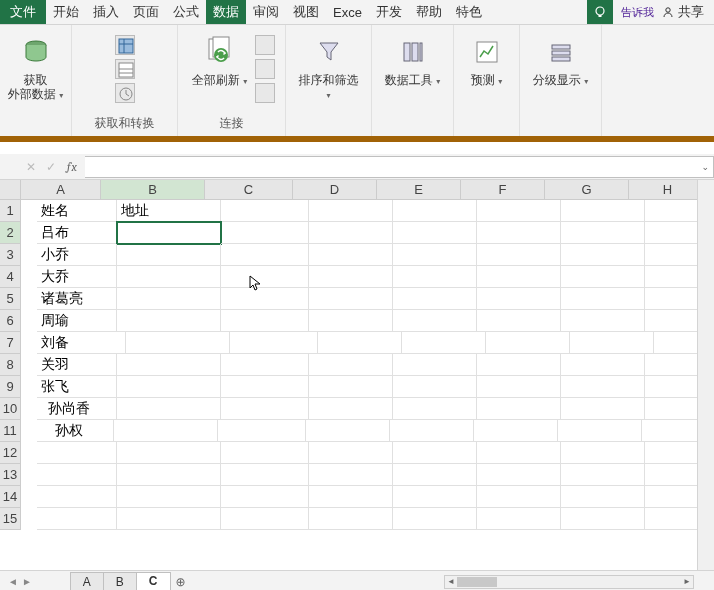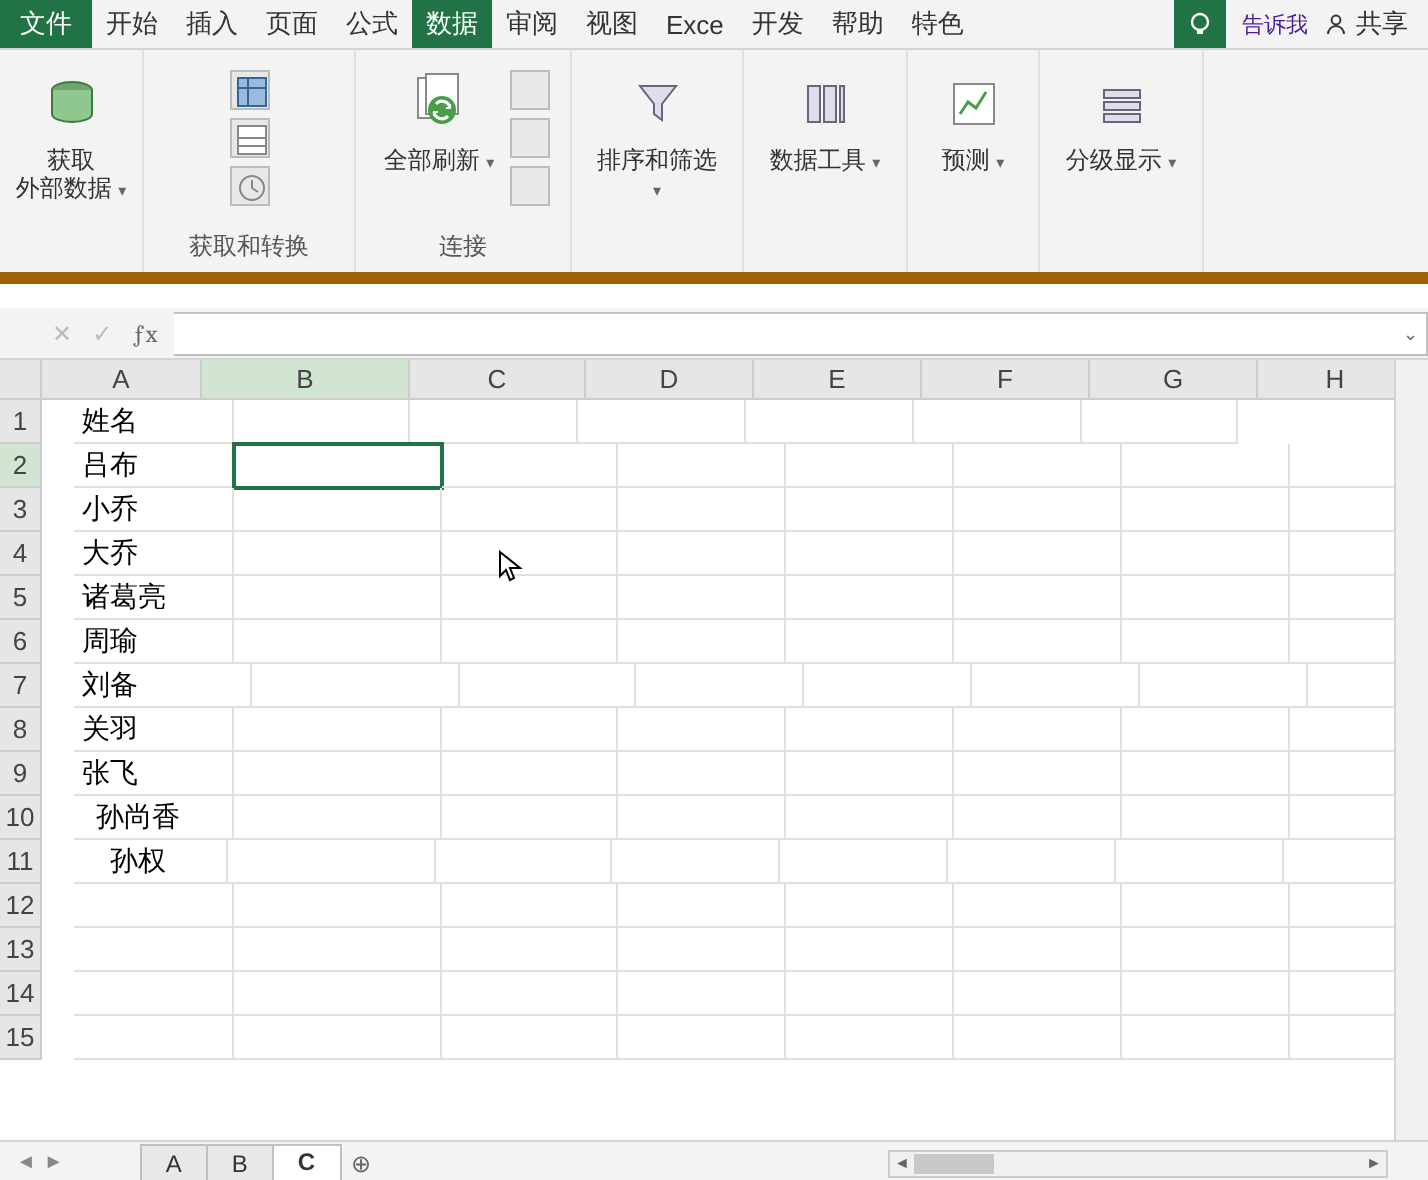--- a/index.html
+++ b/index.html
@@ -29,21 +29,21 @@
 .smallico { width:20px; height:20px; background:#e8e8e8; border:1px solid #bbb; }
 
 
 .fxbar { height:26px; background:#f3f3f3; border-bottom:1px solid #d4d4d4; display:flex; align-items:center; margin-top:12px; }
 .namebox { width:142px; height:22px; border:1px solid #c0c0c0; background:#fff; margin-left:2px; display:flex; align-items:center; padding:0 6px; font-size:13px; position:relative; }
 .namebox .arrow { position:absolute; right:4px; color:#666; font-size:9px; }
 .fx-divider { width:18px; }
 .fxbtns { display:flex; align-items:center; gap:10px; color:#999; padding:0 8px; }
 .fxinput { flex:1; height:22px; border:1px solid #c0c0c0; border-left:none; background:#fff; display:flex; align-items:center; padding:0 6px; font-size:13px; position:relative; }
 .fxinput .expand { position:absolute; right:4px; color:#666; font-size:9px; }
-.fxlabel { font-family:"Cambria",serif; color:#666; }
+.fxlabel { font-style:italic; font-family:"Cambria",serif; color:#666; }
 
 
 .grid-wrap { position:relative; height:390px; overflow:hidden; }
 .selectall { position:absolute; left:0; top:0; width:21px; height:20px; background:#e6e6e6; border-right:1px solid #ccc; border-bottom:1px solid #ccc; }
 .colheads { position:absolute; left:21px; top:0; display:flex; height:20px; }
 .colhead { background:#e6e6e6; border-right:1px solid #ccc; border-bottom:1px solid #ccc; display:flex; align-items:center; justify-content:center; font-size:13px; color:#444; }
 .colhead.sel { background:#d2e5d2; }
 .rowheads { position:absolute; left:0; top:20px; display:flex; flex-direction:column; width:21px; }
 .rowhead { height:22px; background:#e6e6e6; border-right:1px solid #ccc; border-bottom:1px solid #ccc; display:flex; align-items:center; justify-content:center; font-size:13px; color:#444; }
 .rowhead.sel { background:#d2e5d2; }
@@ -278,20 +278,21 @@
       <div class="rowhead">15</div>
     </div>
   <div class="cells" id="cells">
     <div class="cursor">
         <svg width="14" height="18" viewBox="0 0 14 18">
           <path d="M1 1l0 12 3-3 2 5 2-1-2-5 5 0z" fill="#fff" stroke="#000"></path>
         </svg>
       </div>
   <div class="row">
         <div class="cell" style="width: 80px; white-space: pre;">姓名</div>
+        <div class="cell" style="width: 104px; white-space: pre;">地址</div>
         <div class="cell" style="width: 88px;"></div>
         <div class="cell" style="width: 84px;"></div>
         <div class="cell" style="width: 84px;"></div>
         <div class="cell" style="width: 84px;"></div>
         <div class="cell" style="width: 84px;"></div>
         <div class="cell" style="width: 78px;"></div>
       </div>
       <div class="row">
         <div class="cell" style="width: 80px; white-space: pre;">吕布</div>
         <div class="cell active" style="width: 104px;"></div>

